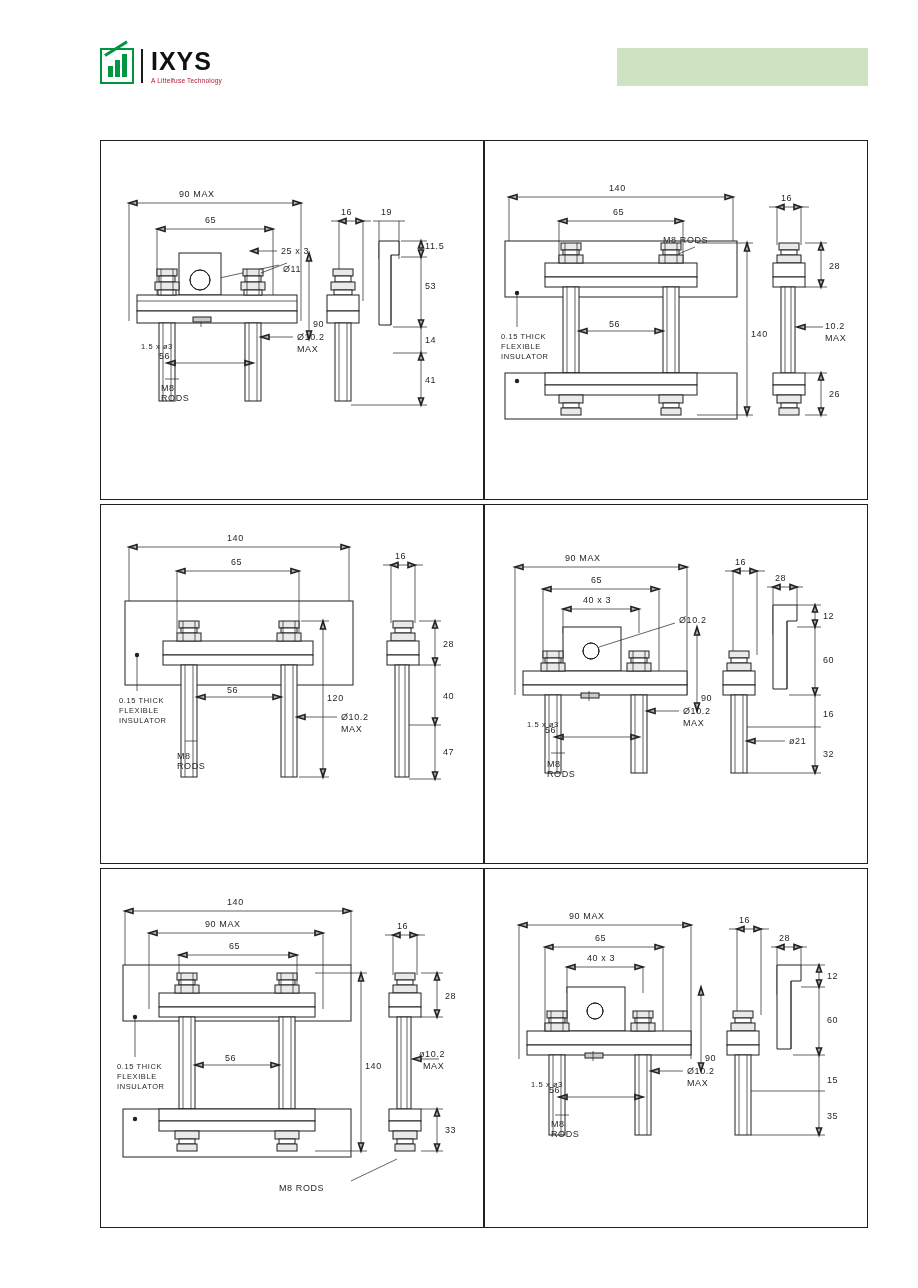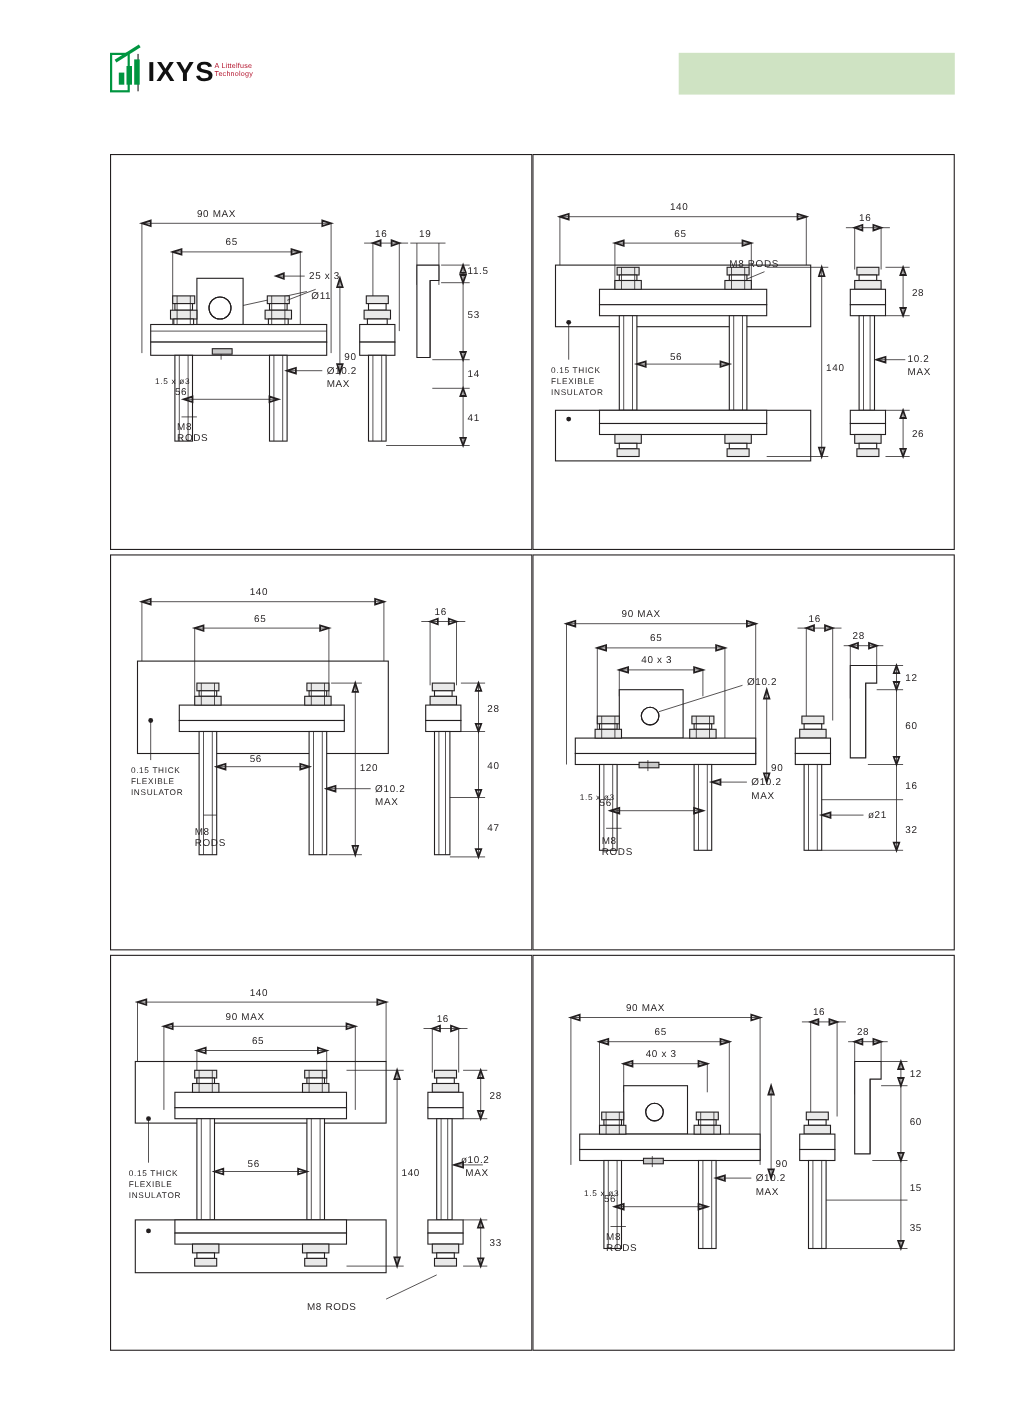--- a/index.html
+++ b/index.html
@@ -61,21 +61,21 @@
     transform-origin: left center;
   }
   .logo-divider {
     width: 2px;
     height: 34px;
     background: #1a1a1a;
     margin-right: 8px;
   }
   .logo-text-wrap {
     display: flex;
-    flex-direction: row;
+    flex-direction: column;
     justify-content: center;
   }
   .logo-name {
     font-size: 25px;
     font-weight: bold;
     letter-spacing: 1px;
     line-height: 1;
     color: #111;
   }
   .logo-tag {

